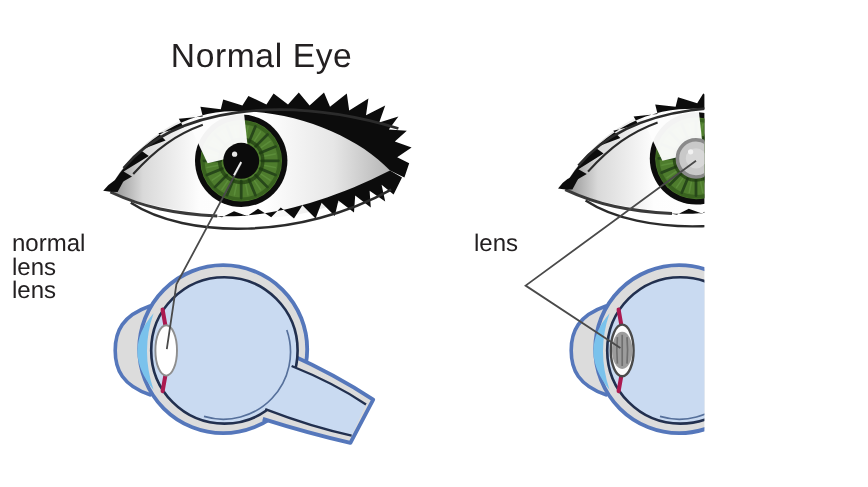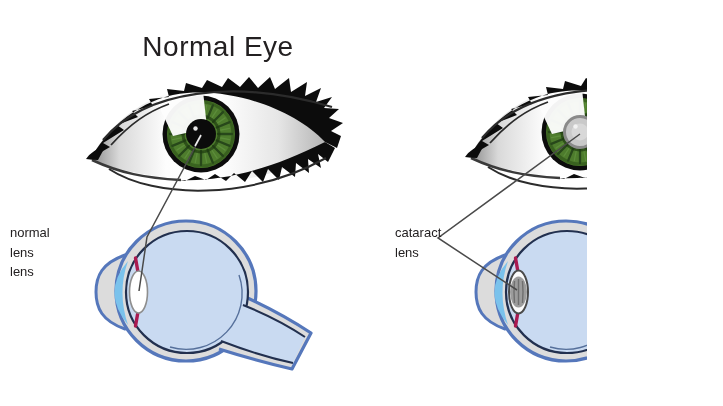--- a/index.html
+++ b/index.html
@@ -23,22 +23,22 @@
     font-size: 28px;
     line-height: 1;
     letter-spacing: 0.5px;
     color: #232021;
     white-space: nowrap;
   }
   .panel-title.normal { left: 218px; }
   .panel-title.cataract { left: 625px; }
   .lens-label {
     position: absolute;
-    top: 223px;
-    font-size: 13px;
+    top: 194px;
+    font-size: 20px;
     line-height: 19.5px;
     color: #232021;
   }
   .lens-label.normal { left: 10px; }
   .lens-label.cataract { left: 395px; }
   .lens-label span { display: block; }
 </style>
 </head>
 <body>
 
@@ -159,17 +159,16 @@
   </svg>
 
   <div class="panel-title normal">Normal Eye</div>
 
   <div class="lens-label normal">
     <span>normal</span>
     <span>lens</span>
     <span>lens</span>
   </div>
   <div class="lens-label cataract">
-    <span>cataract</span>
     <span>lens</span>
   </div>
 
 </div>
 
 </body></html>

